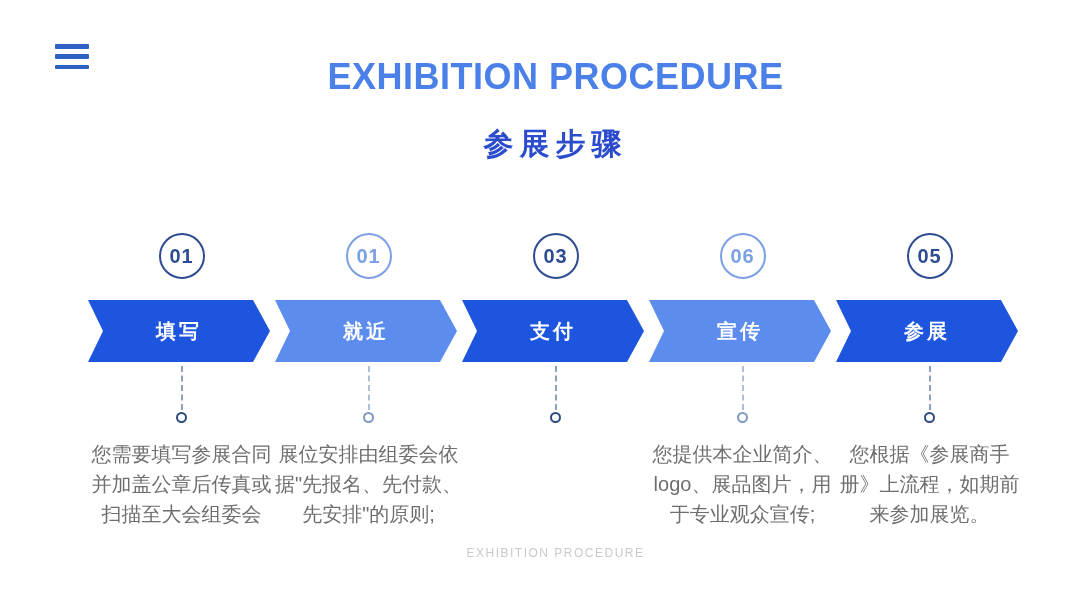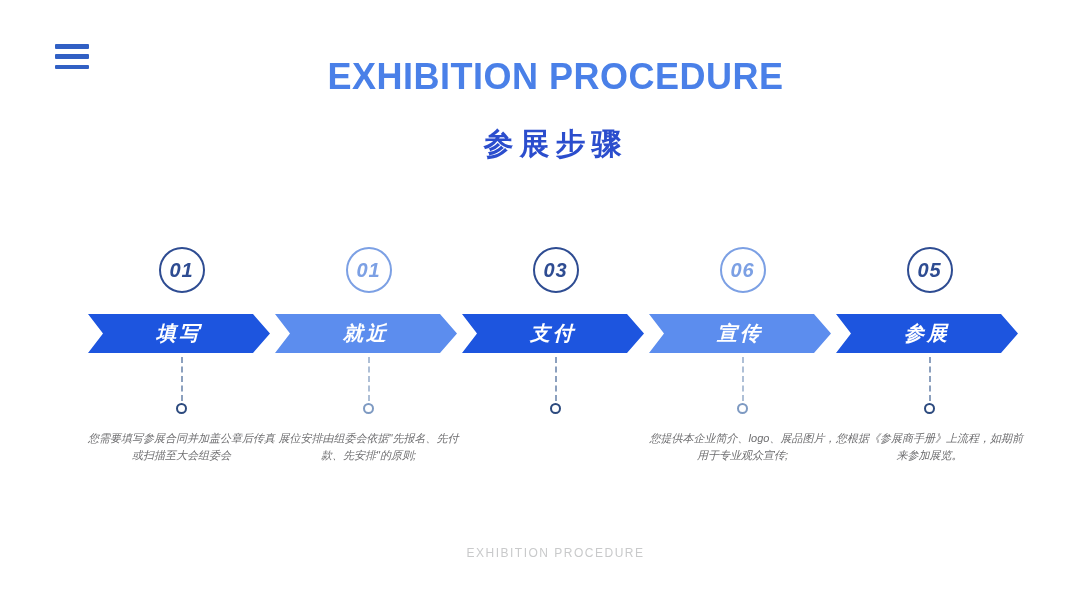--- a/index.html
+++ b/index.html
@@ -14,44 +14,44 @@
   .menu span{display:block;height:4.5px;background:#3160C4;border-radius:1px;}
 
   
   .head-wrap{position:absolute;left:88px;top:0;width:935px;text-align:center;}
   .title-en{position:absolute;left:0;top:56px;width:100%;
     font-size:36px;font-weight:700;letter-spacing:0.5px;color:#4A80E8;}
   .title-zh{position:absolute;left:0;top:124px;width:100%;
     font-size:30px;font-weight:700;letter-spacing:6px;color:#2B4DCD;}
 
   
-  .steps-row{position:absolute;left:88px;top:247px;width:935px;display:flex;font-style:italic;}
+  .steps-row{position:absolute;left:88px;top:233px;width:935px;display:flex;}
   .col{width:187px;display:flex;flex-direction:column;align-items:center;}
   .circle{width:42px;height:42px;border-radius:50%;border:2px solid;
     display:flex;align-items:center;justify-content:center;
     font-size:20px;font-weight:600;letter-spacing:1px;background:#fff;}
   .dark .circle{border-color:#2E4C92;color:#2E4C92;}
   .light .circle{border-color:#7CA0E4;color:#7CA0E4;}
 
-  .banner{margin-top:21px;align-self:stretch;height:39px;margin-right:5px;
+  .banner{margin-top:21px;align-self:stretch;height:62px;margin-right:5px;
     display:flex;align-items:center;justify-content:center;
     color:#ffffff;font-size:20px;font-weight:700;letter-spacing:3px;
     clip-path:polygon(0 0, calc(100% - 17px) 0, 100% 50%, calc(100% - 17px) 100%, 0 100%, 15px 50%);}
   .dark .banner{background:#1D55DF;}
   .light .banner{background:#5C8DEE;}
 
   .connector{display:flex;flex-direction:column;align-items:center;height:64px;margin-top:4px;}
   .dash{width:0;height:44px;border-left:2px dashed;}
   .ring{width:7px;height:7px;border:2.5px solid;border-radius:50%;margin-top:2px;background:#fff;}
   .dark .dash{border-color:#8CA0BE;}
   .light .dash{border-color:#AEBFD6;}
   .dark .ring{border-color:#2C4A7E;}
   .light .ring{border-color:#7E9AC2;}
 
-  .desc{margin-top:9px;width:190px;font-size:11px;line-height:1.5;
+  .desc{margin-top:9px;width:190px;font-size:20px;line-height:1.5;
     color:#6E6E70;text-align:center;}
 
   
   .footer{position:absolute;left:88px;top:546px;width:935px;text-align:center;
     font-size:12px;letter-spacing:1.5px;color:#C9CACB;}
 </style>
 </head>
 <body>
 
 <div class="menu">

